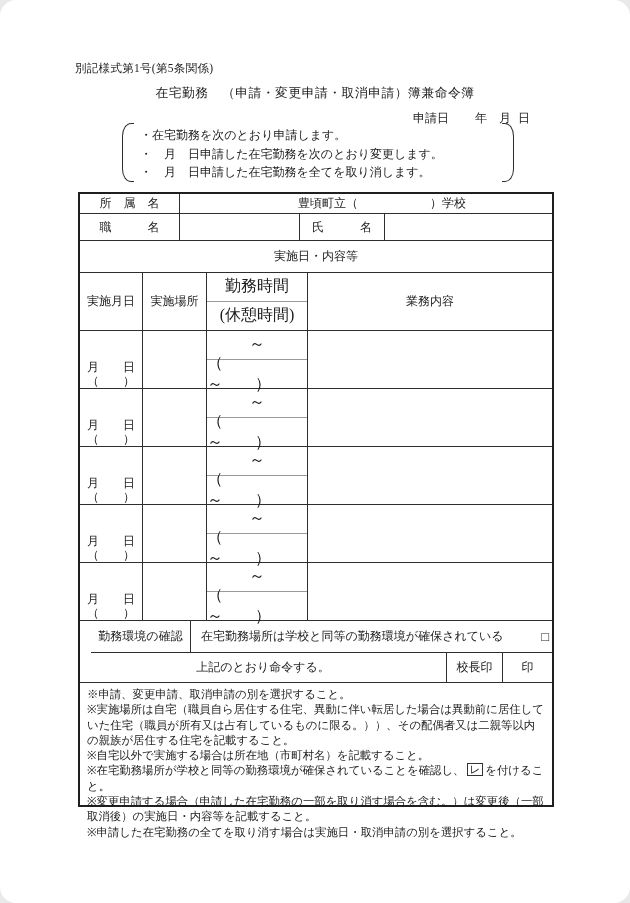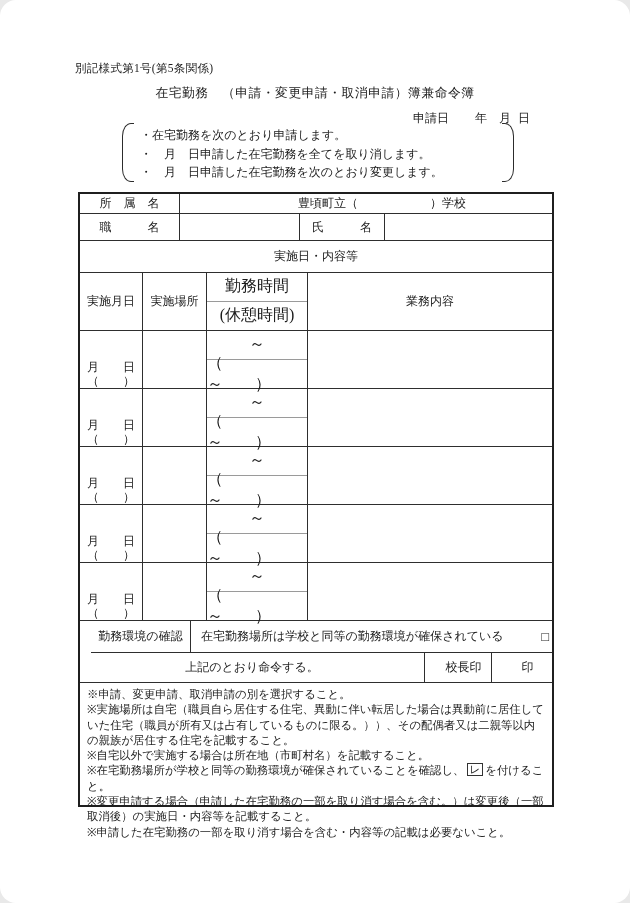--- a/index.html
+++ b/index.html
@@ -37,21 +37,21 @@
   .trow:last-child { border-bottom:none; }
   .tcell { border-right:1px solid #2e2e2e; display:flex; align-items:center; justify-content:center; font-size:12px; }
   .tcell:last-child { border-right:none; }
 
   .row-aff  { height:20px;gap:32px; }
   .row-job  { height:27px; }
   .row-sect { height:32px; }
   .row-hdr  { height:58px; }
   .row-data { height:58px; }
   .row-env  { height:32px;margin-left:11px; }
-  .row-ord  { height:30px;gap:11px; }
+  .row-ord  { height:30px; }
   .row-note { height:122px; border-bottom:none; }
 
   .w-label { width:100px; flex:none; }
   .w-rest  { flex:1; }
   .w-job-blank { width:120px; flex:none; }
   .w-name-label { width:85px; flex:none; }
 
   .dcol-date  { width:63px;  flex:none; }
   .dcol-place { width:64px;  flex:none; }
   .dcol-time  { width:101px; flex:none; }
@@ -93,22 +93,22 @@
     <span class="dl-year">年</span>
     <span class="dl-month">月</span>
     <span class="dl-day">日</span>
   </div>
 
   <div class="decl">
     <div class="bracket left"></div>
     <div class="bracket right"></div>
     <div class="lines">
       <div>・在宅勤務を次のとおり申請します。</div>
+      <div>・　月　日申請した在宅勤務を次のとおり変更します。</div>
       <div>・　月　日申請した在宅勤務を全てを取り消します。</div>
-      <div>・　月　日申請した在宅勤務を次のとおり変更します。</div>
     </div>
   </div>
 
   <div class="form-table">
 
     <div class="trow row-aff">
       <div class="tcell w-label">所　属　名</div>
       <div class="tcell w-rest">豊頃町立（　　　　　　）学校</div>
     </div>
 
@@ -212,18 +212,18 @@
       <div class="tcell ord-seal2">印</div>
     </div>
 
     <div class="trow row-note">
       <div class="note-cell w-rest">
         <span>※申請、変更申請、取消申請の別を選択すること。</span><br>
         <span>※実施場所は自宅（職員自ら居住する住宅、異動に伴い転居した場合は異動前に居住していた住宅（職員が所有又は占有しているものに限る。））、その配偶者又は二親等以内の親族が居住する住宅を記載すること。</span><br>
         <span>※自宅以外で実施する場合は所在地（市町村名）を記載すること。</span><br>
         <span>※在宅勤務場所が学校と同等の勤務環境が確保されていることを確認し、</span><span class="check-box-mark">レ</span><span>を付けること。</span><br>
         <span>※変更申請する場合（申請した在宅勤務の一部を取り消す場合を含む。）は変更後（一部取消後）の実施日・内容等を記載すること。</span><br>
-        <span>※申請した在宅勤務の一部を取り消す場合を含む・内容等の記載は必要ないこと。</span>
+        <span>※申請した在宅勤務の全てを取り消す場合は実施日・取消申請の別を選択すること。</span>
       </div>
     </div>
 
   </div>
 </div>
 
 </body></html>

